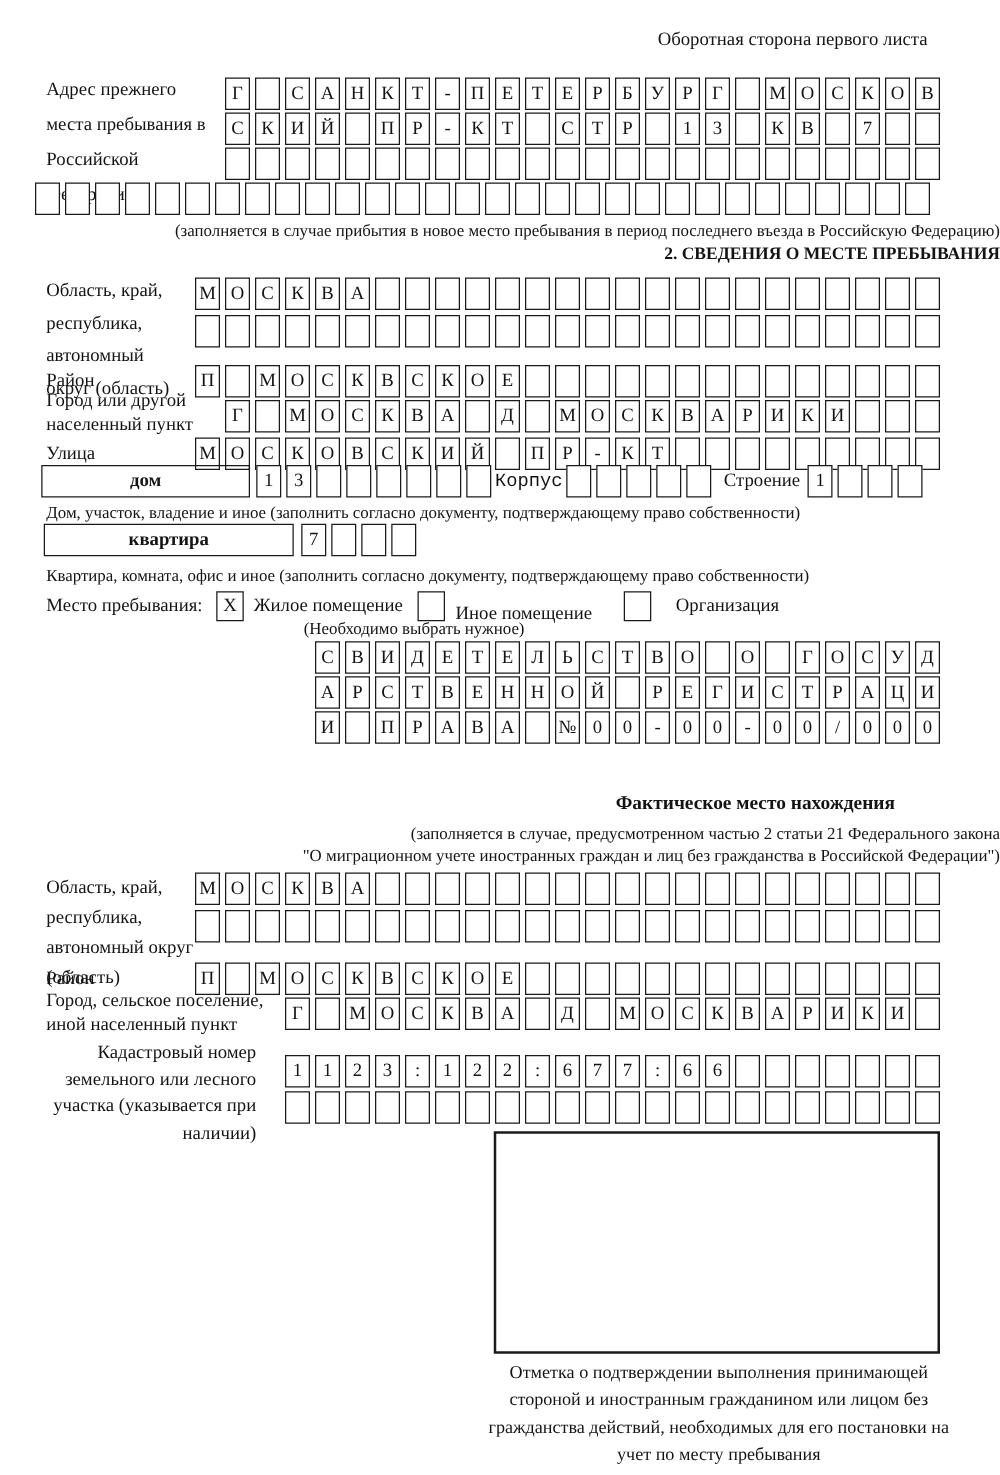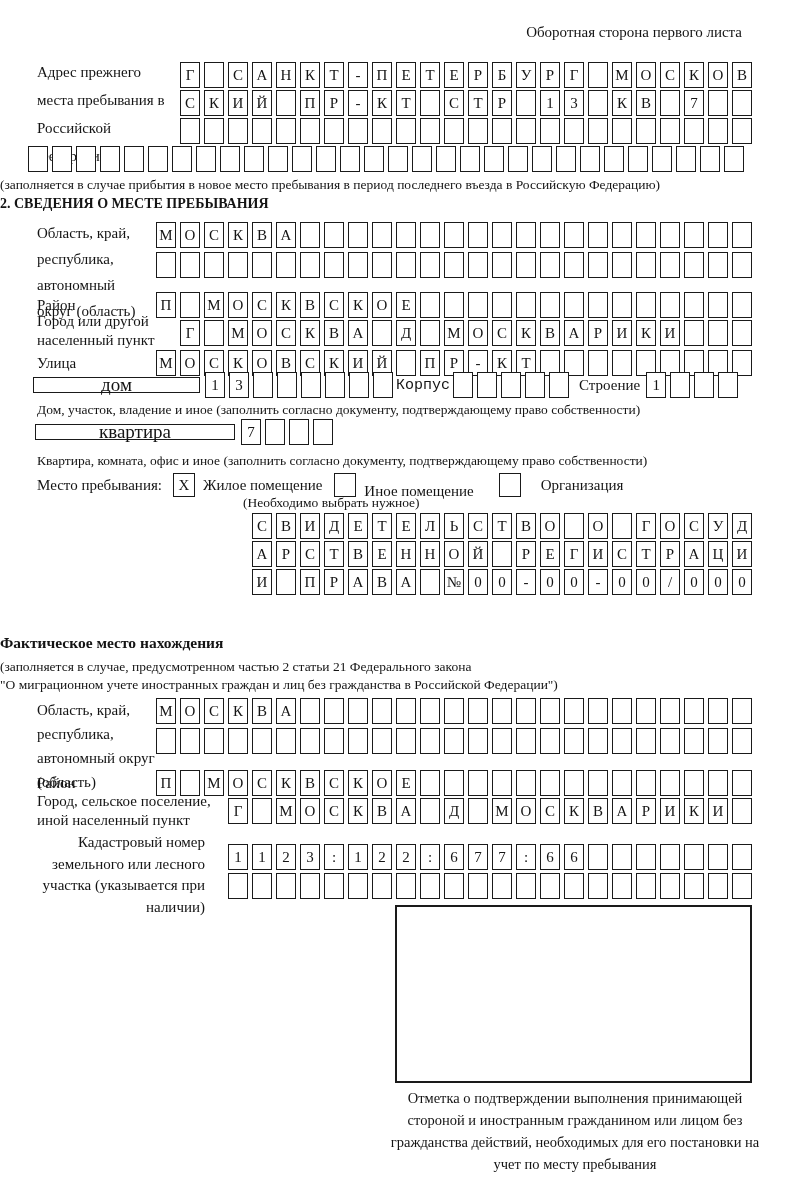--- a/index.html
+++ b/index.html
@@ -2,30 +2,30 @@
 <html><head>
 <meta charset="utf-8">
 <style>
   html,body{margin:0;padding:0;background:#fff;}
   .page{position:relative;width:800px;height:1180px;background:#ffffff;
         font-family:"Liberation Serif", serif;color:#141414;overflow:hidden;}
   .abs{position:absolute;}
   .lbl{position:absolute;font-size:15px;line-height:26px;}
   .lbl-tight{position:absolute;font-size:15px;line-height:19px;}
   .note{position:absolute;font-size:13.5px;line-height:17px;}
-  .center{text-align:left;}
+  .center{text-align:right;}
   .title{position:absolute;font-size:14px;font-weight:bold;}
   .subtitle{position:absolute;font-size:15.5px;font-weight:bold;}
   .boxrow{position:absolute;display:flex;}
   .cbox{width:20px;height:26px;box-sizing:border-box;border:1.6px solid #1a1a1a;
         margin-right:4px;display:flex;align-items:center;justify-content:center;
         font-size:15px;flex:0 0 auto;background:#fff;}
   .boxrow .cbox:last-child{margin-right:0;}
-  .widebox{height:16px;box-sizing:border-box;border:1.6px solid #1a1a1a;
-        display:flex;align-items:center;justify-content:center;font-size:19px;flex:0 0 auto;}
+  .widebox{height:26px;box-sizing:border-box;border:1.6px solid #1a1a1a;
+        display:flex;align-items:center;justify-content:center;font-size:15px;flex:0 0 auto;font-weight:bold;}
   .inlinerow{position:absolute;display:flex;align-items:center;}
   .chk{width:22px;height:24px;box-sizing:border-box;border:1.6px solid #1a1a1a;
         display:flex;align-items:center;justify-content:center;font-size:15px;flex:0 0 auto;}
   .rowtxt{font-size:15px;white-space:nowrap;}
   .stampbox{position:absolute;box-sizing:border-box;border:2px solid #1a1a1a;background:#fff;}
   .caption{position:absolute;font-size:14.5px;line-height:22px;text-align:center;}
 </style>
 </head>
 <body>
 
@@ -405,21 +405,21 @@
       <div class="cbox">0</div>
       <div class="cbox">-</div>
       <div class="cbox">0</div>
       <div class="cbox">0</div>
       <div class="cbox">/</div>
       <div class="cbox">0</div>
       <div class="cbox">0</div>
       <div class="cbox">0</div>
     </div>
 
-  <div class="subtitle center" style="left:0;top:634px;width:704px;">Фактическое место нахождения</div>
+  <div class="subtitle center" style="left:12px;top:634px;width:704px;">Фактическое место нахождения</div>
   <div class="note center" style="left:0;top:658px;width:800px;">(заполняется в случае, предусмотренном частью 2 статьи 21 Федерального закона</div>
   <div class="note center" style="left:0;top:676px;width:800px;">"О миграционном учете иностранных граждан и лиц без гражданства в Российской Федерации")</div>
 
   <div class="lbl" style="left:37px;top:698px;width:132px;line-height:24px;">Область, край, республика, автономный округ (область)</div>
   <div class="boxrow" style="left:156px;top:698px;">
       <div class="cbox">М</div>
       <div class="cbox">О</div>
       <div class="cbox">С</div>
       <div class="cbox">К</div>
       <div class="cbox">В</div>

